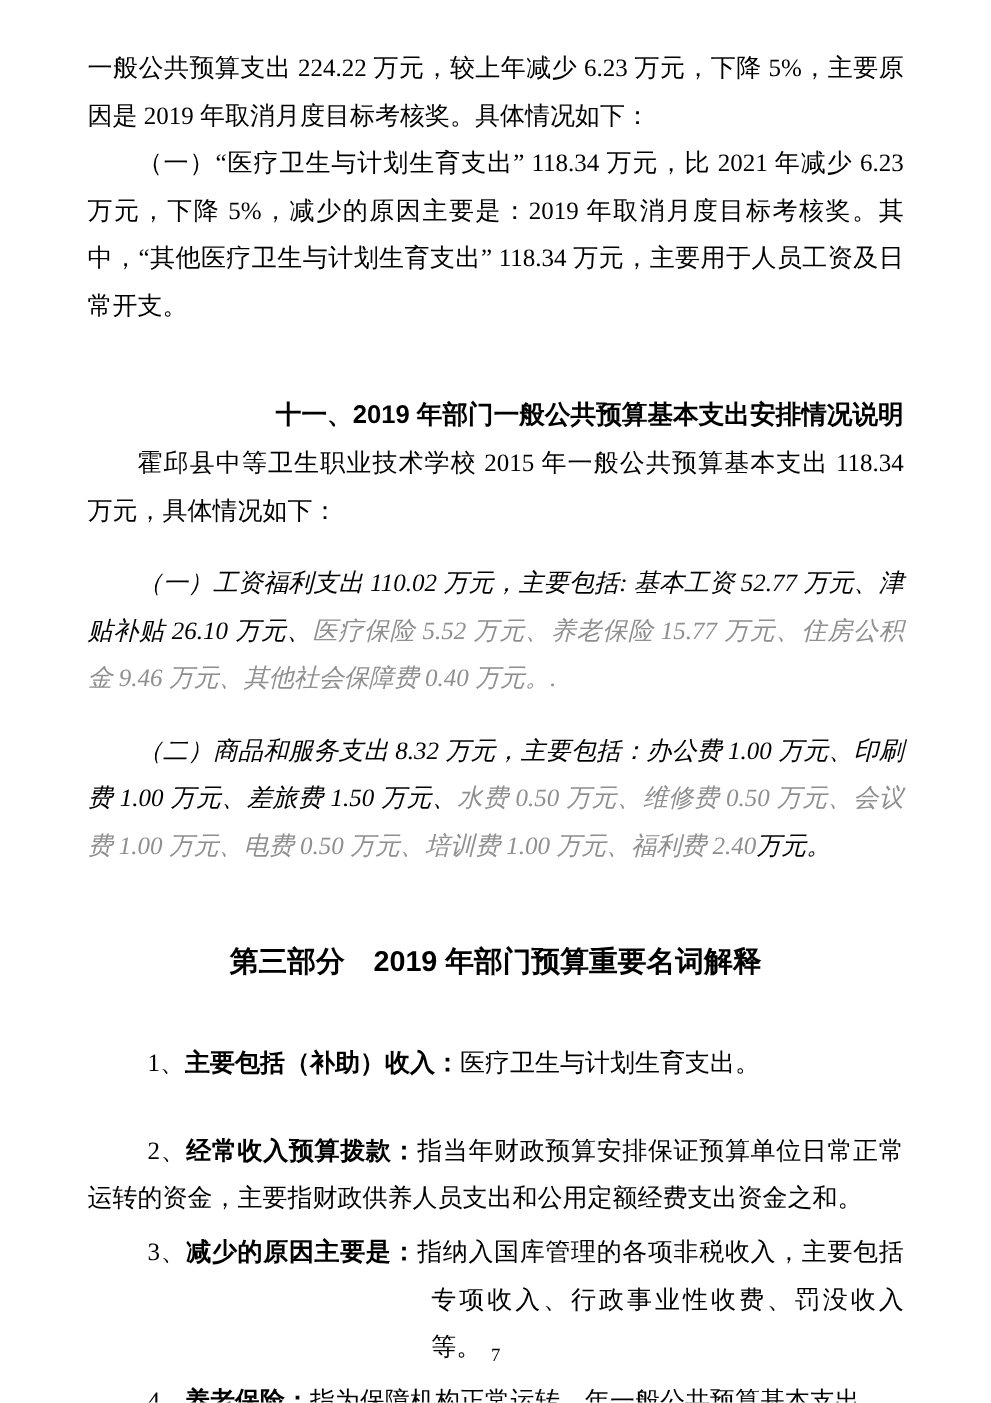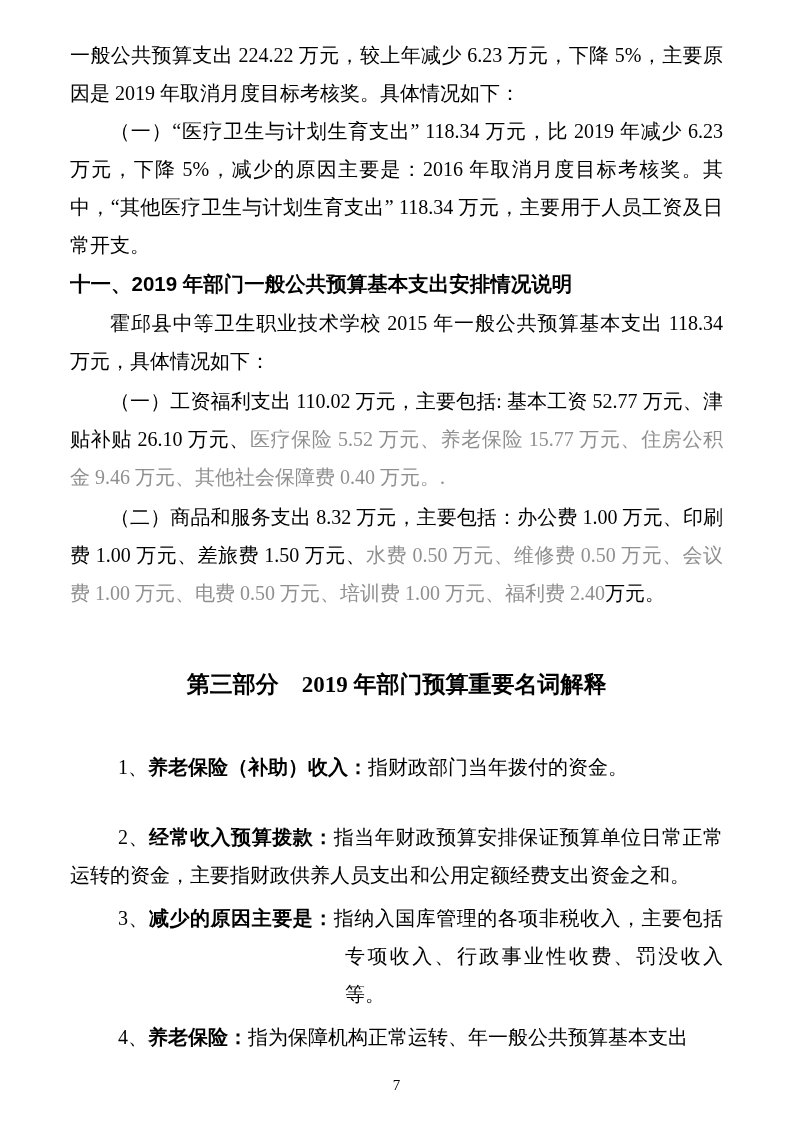--- a/index.html
+++ b/index.html
@@ -16,34 +16,35 @@
     overflow: hidden;
   }
   .para {
     font-size: 20px;
     line-height: 38px;
     text-align: justify;
     text-justify: inter-ideograph;
     word-break: break-all;
   }
   .indent { text-indent: 2em; }
-  .para-spaced { margin-top: 2px; }
+  .para-spaced { margin-top: 20px; font-style: italic; }
   .gray { color: #8f8f8f; }
   .sub-heading {
     font-size: 20.5px;
     line-height: 40px;
     font-weight: bold;
     font-family: "Liberation Sans", sans-serif;
-    text-align: left;
+    text-align: right;
+    margin-top: 48px;
   }
   .section-title {
     font-size: 23px;
     line-height: 30px;
     font-weight: bold;
-    font-family: Liberation Serif, serif;
+    font-family: Liberation Sans, sans-serif;
     text-align: center;
     margin: 58px 0 48px 0;
   }
   .term {
     font-size: 20px;
     line-height: 38px;
     text-align: justify;
     text-justify: inter-ideograph;
     word-break: break-all;
     margin-top: 5px;
@@ -61,33 +62,33 @@
     text-align: center;
     font-size: 15px;
     color: #000000;
   }
 </style>
 </head>
 <body>
 
 <p class="para">一般公共预算支出 224.22 万元，较上年减少 6.23 万元，下降 5%，主要原因是 2019 年取消月度目标考核奖。具体情况如下：</p>
 
-<p class="para indent">（一）“医疗卫生与计划生育支出” 118.34 万元，比 2019 年减少 6.23 万元，下降 5%，减少的原因主要是：2016 年取消月度目标考核奖。其中，“其他医疗卫生与计划生育支出” 118.34 万元，主要用于人员工资及日常开支。</p>
+<p class="para indent">（一）“医疗卫生与计划生育支出” 118.34 万元，比 2021 年减少 6.23 万元，下降 5%，减少的原因主要是：2019 年取消月度目标考核奖。其中，“其他医疗卫生与计划生育支出” 118.34 万元，主要用于人员工资及日常开支。</p>
 
 <h2 class="sub-heading">十一、2019 年部门一般公共预算基本支出安排情况说明</h2>
 
 <p class="para indent">霍邱县中等卫生职业技术学校 2015 年一般公共预算基本支出 118.34 万元，具体情况如下：</p>
 
 <p class="para indent para-spaced"><span>（一）工资福利支出 110.02 万元，主要包括: 基本工资 52.77 万元、津贴补贴 26.10 万元、</span><span class="gray">医疗保险 5.52 万元、养老保险 15.77 万元、住房公积金 9.46 万元、其他社会保障费 0.40 万元。.</span></p>
 
 <p class="para indent para-spaced"><span>（二）商品和服务支出 8.32 万元，主要包括：办公费 1.00 万元、印刷费 1.00 万元、差旅费 1.50 万元、</span><span class="gray">水费 0.50 万元、维修费 0.50 万元、会议费 1.00 万元、电费 0.50 万元、培训费 1.00 万元、福利费 2.40</span><span>万元。</span></p>
 
 <h1 class="section-title">第三部分　2019 年部门预算重要名词解释</h1>
 
-<p class="term term-1"><span>1、</span><b>养老保险（补助）收入：</b><span>指财政部门当年拨付的资金。</span></p>
+<p class="term term-1"><span>1、</span><b>主要包括（补助）收入：</b><span>医疗卫生与计划生育支出。</span></p>
 
 <p class="term term-2"><span>2、</span><b>经常收入预算拨款：</b><span>指当年财政预算安排保证预算单位日常正常运转的资金，主要指财政供养人员支出和公用定额经费支出资金之和。</span></p>
 
 <p class="term term-3"><span>3、</span><b>减少的原因主要是：</b><span>指纳入国库管理的各项非税收入，主要包括专项收入、行政事业性收费、罚没收入等。</span></p>
 
 <p class="term term-4"><span>4、</span><b>养老保险：</b><span>指为保障机构正常运转、年一般公共预算基本支出</span></p>
 
 <div class="page-number">7</div>
 
 </body></html>

